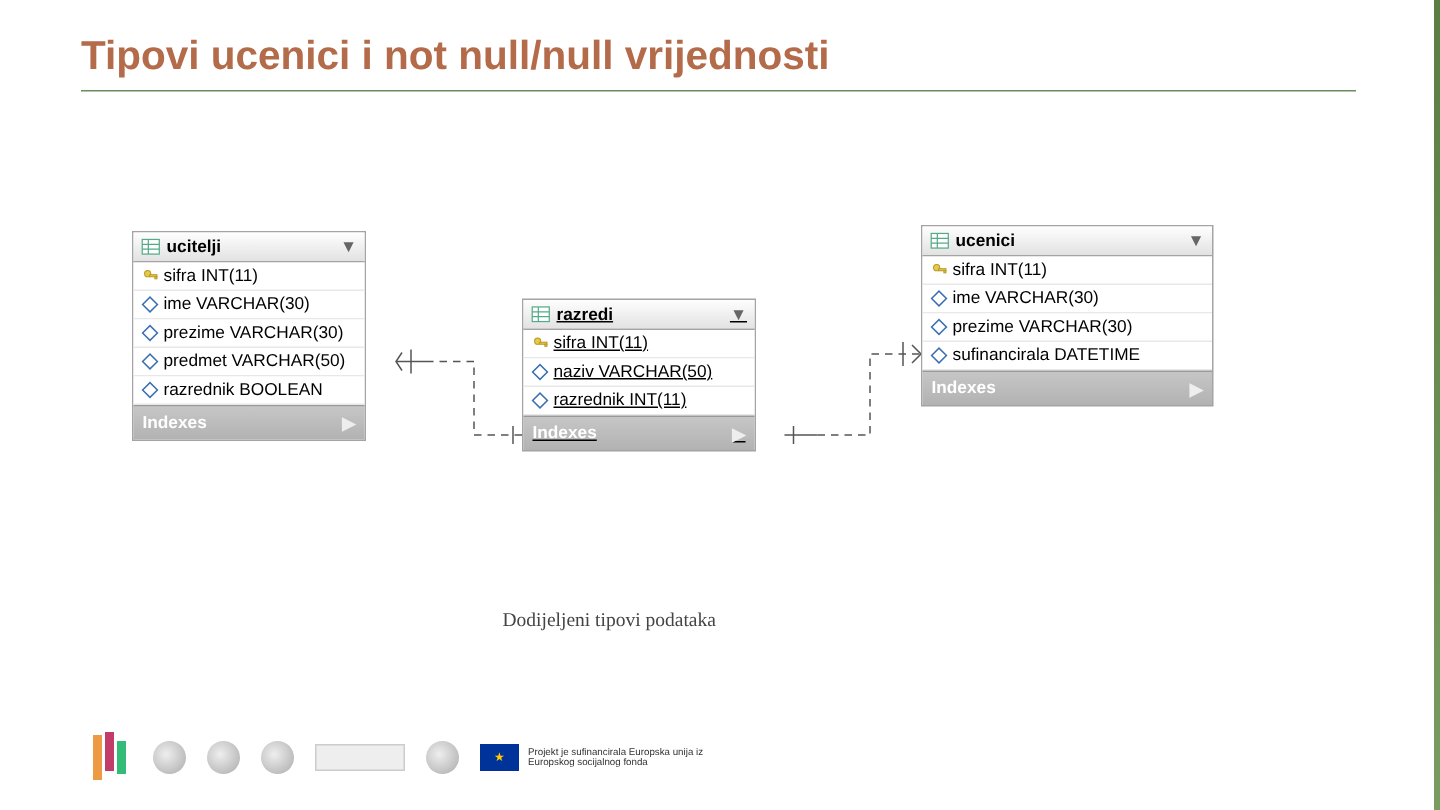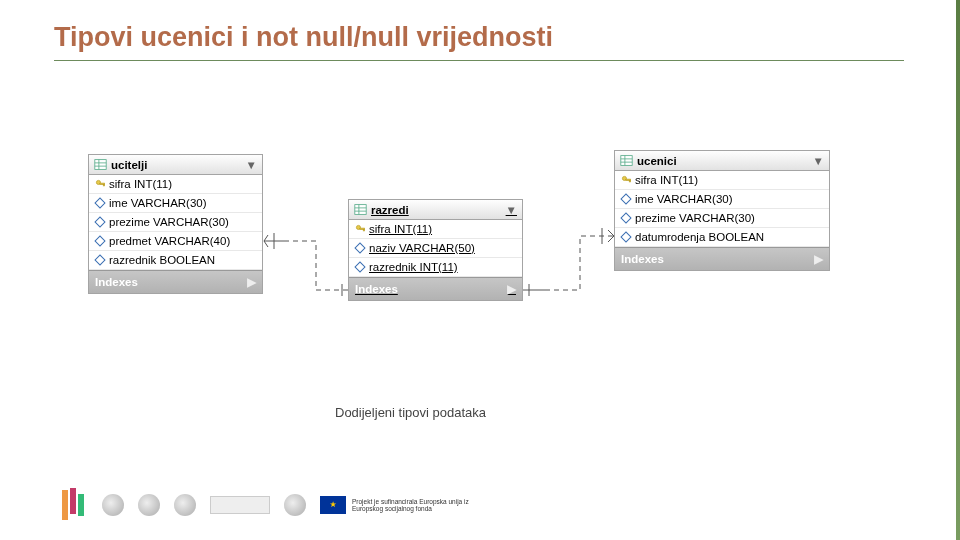--- a/index.html
+++ b/index.html
@@ -24,26 +24,26 @@
     left: 54px; top: 60px;
     width: 850px; height: 1px;
     background: #6d8b5c;
   }
   .canvas {
     position: absolute;
     left: 0; top: 0; right: 0; bottom: 0;
   }
   .table-card {
     position: absolute;
-    width: 175px;
+    width: 156px;
     background: #fff;
     border: 1px solid #a4a4a4;
     font-size: 11.5px;
   }
-  .table-card.wide { width: 216px; }
+  .table-card.wide { width: 195px; }
   .table-header {
     display: flex;
     align-items: center;
     gap: 4px;
     padding: 3px 5px;
     background: linear-gradient(#fefefe, #e2e2e2);
     border-bottom: 1px solid #a4a4a4;
     font-weight: 600;
   }
   .table-header .tbl-icon {
@@ -87,20 +87,21 @@
   }
   .indexes-row .chev {
     margin-left: auto;
     color: #eee;
   }
   .caption {
     position: absolute;
     left: 335px; top: 405px;
     font-size: 13px;
     color: #444;
+    font-family: Liberation Serif, serif;
   }
   .connectors {
     position: absolute;
     left: 0; top: 0; width: 960px; height: 540px;
     pointer-events: none;
   }
   .connectors line, .connectors path {
     stroke: #555;
     stroke-width: 1;
     fill: none;
@@ -218,21 +219,21 @@
     <div class="col-row">
       <span class="ico">
           <span class="diamond-blue"></span>
         </span>
       <span>prezime VARCHAR(30)</span>
     </div>
     <div class="col-row">
       <span class="ico">
           <span class="diamond-blue"></span>
         </span>
-      <span>predmet VARCHAR(40)</span>
+      <span>predmet VARCHAR(50)</span>
     </div>
     <div class="col-row">
       <span class="ico">
           <span class="diamond-blue"></span>
         </span>
       <span>razrednik BOOLEAN</span>
     </div>
     <div class="indexes-row">
       <span>Indexes</span>
       <span class="chev">▶</span>
@@ -312,21 +313,21 @@
     <div class="col-row">
       <span class="ico">
           <span class="diamond-blue"></span>
         </span>
       <span>prezime VARCHAR(30)</span>
     </div>
     <div class="col-row">
       <span class="ico">
           <span class="diamond-blue"></span>
         </span>
-      <span>datumrodenja BOOLEAN</span>
+      <span>sufinancirala DATETIME</span>
     </div>
     <div class="indexes-row">
       <span>Indexes</span>
       <span class="chev">▶</span>
     </div>
   </div>
 
 </div>
 
 <div class="caption">Dodijeljeni tipovi podataka</div>

